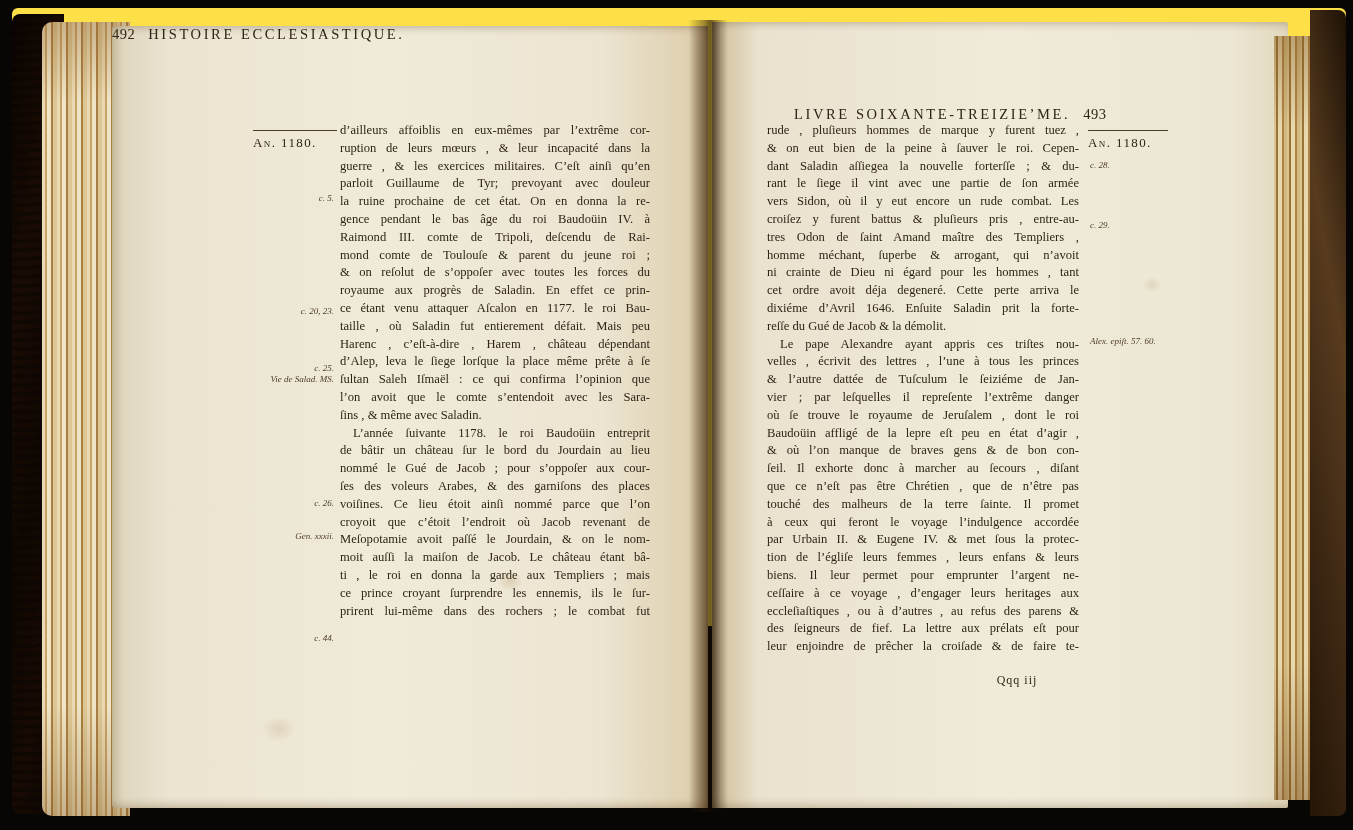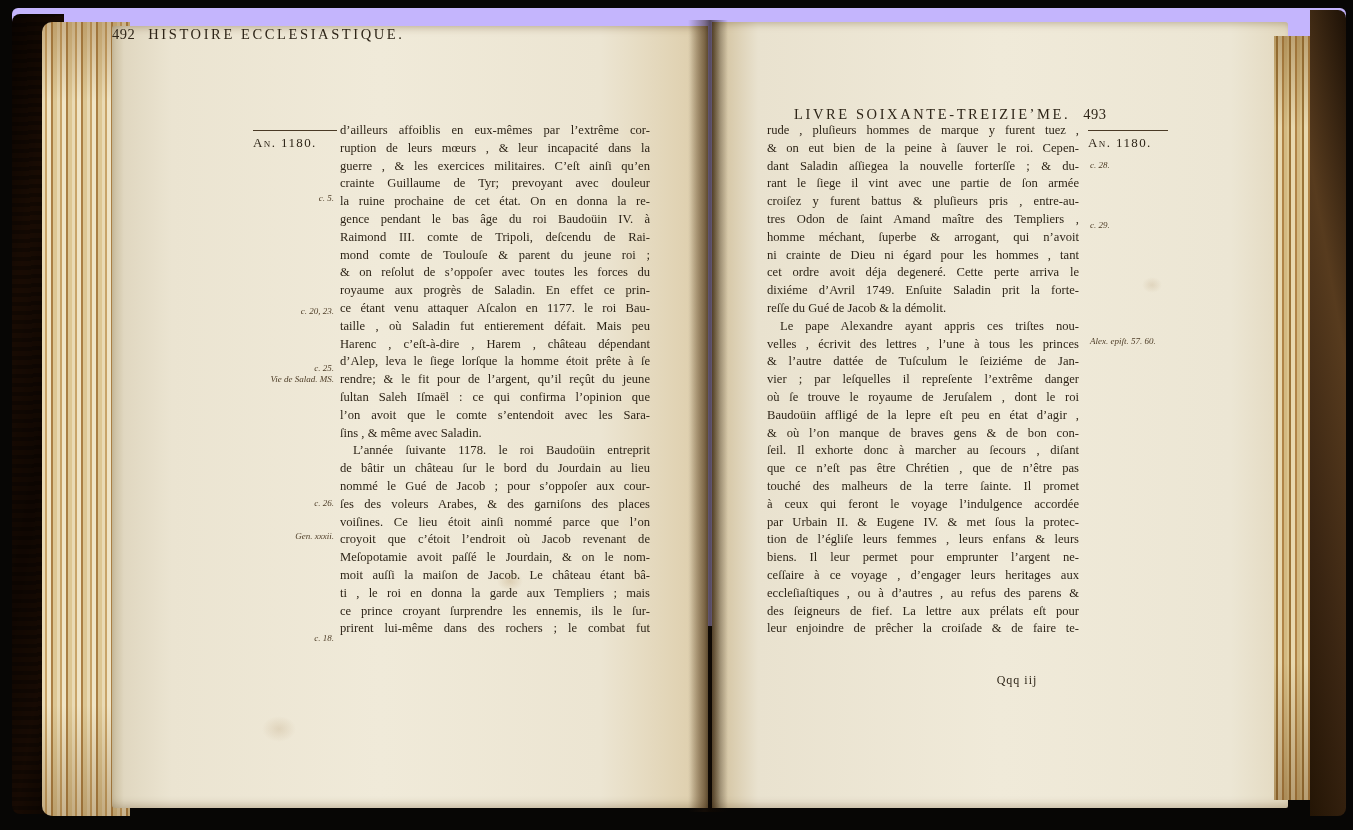--- a/index.html
+++ b/index.html
@@ -1,18 +1,18 @@
 <!DOCTYPE html>
 <html><head>
 <meta charset="utf-8">
 <style>
   html,body{margin:0;padding:0;background:#070605;}
   .photo{position:relative;width:1353px;height:830px;background:#070605;overflow:hidden;
          font-family:"Liberation Serif","DejaVu Serif",serif;}
-  .book{position:absolute;left:12px;top:8px;width:1334px;height:618px;background:#c4b5fd;border-radius:6px;}
+  .book{position:absolute;left:12px;top:8px;width:1334px;height:618px;background:#fde047;border-radius:6px;}
 
   
   .board{position:absolute;background-color:#46301a;}
   .board-left{left:0;top:6px;width:52px;height:800px;border-radius:8px 0 0 8px;
     background-image:
       linear-gradient(100deg,#241505 0%,#5a3d20 28%,#3a2512 55%,#54381d 75%,#1f1206 100%),
       repeating-linear-gradient(178deg,rgba(0,0,0,.28) 0 4px,rgba(255,220,160,.06) 4px 9px);
     background-blend-mode:multiply;}
   .board-right{left:1298px;top:2px;width:36px;height:806px;border-radius:0 8px 8px 0;
     background-image:
@@ -86,39 +86,38 @@
         <span>An. 1180.</span>
       </div>
       <div class="margin-notes notes-left">
 
       <div class="margin-note" style="top: 167px;">c. 5.</div>
           <div class="margin-note" style="top: 244px; margin-top: 36px;">c. 20, 23.</div>
           <div class="margin-note" style="top: 337px;">c. 25.
 Vie de Salad. MS.</div>
           <div class="margin-note" style="top: 472px;">c. 26.</div>
           <div class="margin-note" style="top: 505px;">Gen. xxxii.</div>
-          <div class="margin-note" style="top: 607px;">c. 18.</div>
+          <div class="margin-note" style="top: 607px;">c. 44.</div>
         </div>
       <div class="textblock tb-left">
 
       <div class="line">d’ailleurs affoiblis en eux-mêmes par l’extrême cor-</div>
           <div class="line">ruption de leurs mœurs , &amp; leur incapacité dans la</div>
           <div class="line">guerre , &amp; les exercices militaires. C’eſt ainſi qu’en</div>
-          <div class="line">crainte Guillaume de Tyr; prevoyant avec douleur</div>
+          <div class="line">parloit Guillaume de Tyr; prevoyant avec douleur</div>
           <div class="line">la ruine prochaine de cet état. On en donna la re-</div>
           <div class="line">gence pendant le bas âge du roi Baudoüin IV. à</div>
           <div class="line">Raimond III. comte de Tripoli, deſcendu de Rai-</div>
           <div class="line">mond comte de Toulouſe &amp; parent du jeune roi ;</div>
           <div class="line">&amp; on reſolut de s’oppoſer avec toutes les forces du</div>
           <div class="line">royaume aux progrès de Saladin. En effet ce prin-</div>
           <div class="line">ce étant venu attaquer Aſcalon en 1177. le roi Bau-</div>
           <div class="line">taille , où Saladin fut entierement défait. Mais peu</div>
           <div class="line">Harenc , c’eſt-à-dire , Harem , château dépendant</div>
-          <div class="line">d’Alep, leva le ſiege lorſque la homme étoit prête à ſe</div>
-          <div class="line">rendre; &amp; le fit pour de l’argent, qu’il reçût du jeune</div>
+          <div class="line">d’Alep, leva le ſiege lorſque la place même prête à ſe</div>
           <div class="line">ſultan Saleh Iſmaël : ce qui confirma l’opinion que</div>
           <div class="line">l’on avoit que le comte s’entendoit avec les Sara-</div>
           <div class="line last">ſins , &amp; même avec Saladin.</div>
           <div class="line indent">L’année ſuivante 1178. le roi Baudoüin entreprit</div>
           <div class="line">de bâtir un château ſur le bord du Jourdain au lieu</div>
           <div class="line">nommé le Gué de Jacob ; pour s’oppoſer aux cour-</div>
           <div class="line">ſes des voleurs Arabes, &amp; des garniſons des places</div>
           <div class="line">voiſines. Ce lieu étoit ainſi nommé parce que l’on</div>
           <div class="line">croyoit que c’étoit l’endroit où Jacob revenant de</div>
           <div class="line">Meſopotamie avoit paſſé le Jourdain, &amp; on le nom-</div>
@@ -143,26 +142,27 @@
       <div class="margin-note" style="top: 138px;">c. 28.</div>
           <div class="margin-note" style="top: 198px;">c. 29.</div>
           <div class="margin-note" style="top: 314px;">Alex. epiſt. 57. 60.</div>
         </div>
       <div class="textblock tb-right">
 
       <div class="line">rude , pluſieurs hommes de marque y furent tuez ,</div>
           <div class="line">&amp; on eut bien de la peine à ſauver le roi. Cepen-</div>
           <div class="line">dant Saladin aſſiegea la nouvelle forterſſe ; &amp; du-</div>
           <div class="line">rant le ſiege il vint avec une partie de ſon armée</div>
+          <div class="line">vers Sidon, où il y eut encore un rude combat. Les</div>
           <div class="line">croiſez y furent battus &amp; pluſieurs pris , entre-au-</div>
           <div class="line">tres Odon de ſaint Amand maître des Templiers ,</div>
           <div class="line">homme méchant, ſuperbe &amp; arrogant, qui n’avoit</div>
           <div class="line">ni crainte de Dieu ni égard pour les hommes , tant</div>
           <div class="line">cet ordre avoit déja degeneré. Cette perte arriva le</div>
-          <div class="line">dixiéme d’Avril 1749. Enſuite Saladin prit la forte-</div>
+          <div class="line">dixiéme d’Avril 1646. Enſuite Saladin prit la forte-</div>
           <div class="line last">reſſe du Gué de Jacob &amp; la démolit.</div>
           <div class="line indent">Le pape Alexandre ayant appris ces triſtes nou-</div>
           <div class="line">velles , écrivit des lettres , l’une à tous les princes</div>
           <div class="line">&amp; l’autre dattée de Tuſculum le ſeiziéme de Jan-</div>
           <div class="line">vier ; par leſquelles il repreſente l’extrême danger</div>
           <div class="line">où ſe trouve le royaume de Jeruſalem , dont le roi</div>
           <div class="line">Baudoüin affligé de la lepre eſt peu en état d’agir ,</div>
           <div class="line">&amp; où l’on manque de braves gens &amp; de bon con-</div>
           <div class="line">ſeil. Il exhorte donc à marcher au ſecours , diſant</div>
           <div class="line">que ce n’eſt pas être Chrétien , que de n’être pas</div>

